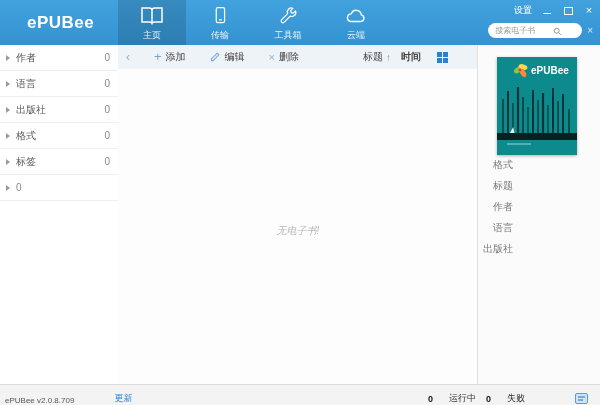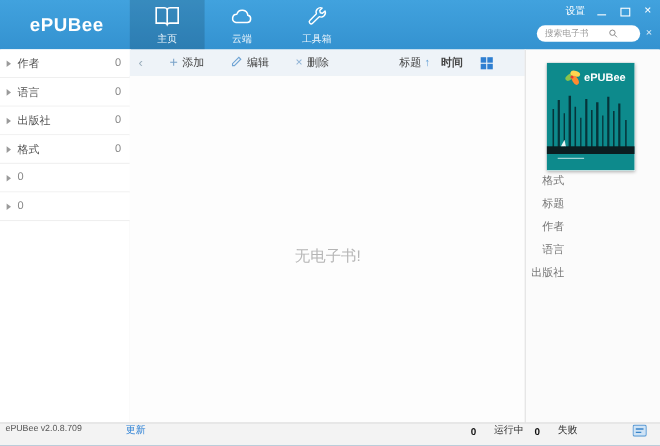--- a/index.html
+++ b/index.html
@@ -56,33 +56,33 @@
   .sort-btn{display:flex;align-items:center;gap:3px;cursor:pointer;}
   .sort-up{color:#5b9bd5;font-size:10px;}
   .sort-time{margin-left:10px;cursor:pointer;font-weight:bold;}
   .grid-icon{width:11px;height:11px;display:grid;grid-template-columns:5px 5px;
     grid-template-rows:5px 5px;gap:1px;margin-left:16px;cursor:pointer;}
   .grid-icon span{background:#2f7fd1;}
   
   .main{position:absolute;left:118px;top:69px;right:122px;bottom:20px;
     background:#fdfdfd;}
   .empty-text{position:absolute;left:50%;top:155px;transform:translateX(-50%);
-    color:#b5b5b5;font-size:14px;white-space:nowrap;}
+    color:#b5b5b5;font-size:10px;white-space:nowrap;font-style:italic;}
   
   .detail{position:absolute;top:45px;right:0;width:122px;bottom:20px;
     background:#fbfbfb;border-left:1px solid #e0e0e0;}
   .cover{position:absolute;left:19px;top:12px;width:80px;height:98px;
     box-shadow:0 1px 3px rgba(0,0,0,.3);cursor:pointer;}
   .fields{position:absolute;top:109px;left:0;width:35px;}
   .field-label{font-size:10px;color:#777;text-align:right;height:21px;
     line-height:21px;}
   
   .statusbar{position:absolute;left:0;right:0;bottom:0;height:20px;
     background:#f3f3f3;border-top:1px solid #dcdcdc;display:flex;
-    align-items:flex-start;color:#444;}
+    align-items:flex-end;color:#444;}
   .version{margin-left:5px;font-size:8px;color:#555;}
   .update-link{margin-left:40px;color:#2a7fd4;font-size:9px;cursor:pointer;}
   .status-right{margin-left:auto;display:flex;align-items:center;
     margin-right:12px;font-size:9px;color:#333;}
   .count{font-weight:bold;color:#111;}
   .stat-label{margin-left:16px;}
   .gap-sm{margin-left:10px;}
   .task-icon{margin-left:50px;cursor:pointer;display:flex;}
 </style>
 </head>
@@ -98,33 +98,42 @@
         <span>
           <svg width="24" height="19" viewBox="0 0 24 19">
               <path d="M2 2h7.2c1.4 0 2.8.9 2.8 2 0-1.1 1.4-2 2.8-2H22v14h-7.6c-1.2 0-2.2.6-2.4 1.2-.2-.6-1.2-1.2-2.4-1.2H2z" fill="none" stroke="#fff" stroke-width="1.5"></path>
               <line x1="12" y1="4" x2="12" y2="17" stroke="#fff" stroke-width="1.5"></line>
             </svg>
         </span>
         <span class="nav-label">主页</span>
       </div>
       <div class="nav-item">
         <span>
+          <svg width="20" height="19" viewBox="0 0 24 22">
+              <rect x="7.5" y="1.5" width="10" height="18" rx="2" fill="none" stroke="#fff" stroke-width="1.5"></rect>
+              <line x1="10.8" y1="16.2" x2="14.2" y2="16.2" stroke="#fff" stroke-width="1.5"></line>
+            </svg>
+        </span>
+        <span class="nav-label">传输</span>
+      </div>
+      <div class="nav-item">
+        <span>
+          <svg width="20" height="19" viewBox="0 0 24 22">
+              <path d="M21 5.5a4.8 4.8 0 0 1-6.3 6.3L7.4 19a2.1 2.1 0 0 1-3-3l7.2-7.3A4.8 4.8 0 0 1 17.9 2.4l-2.7 2.7.6 2.4 2.4.6z" fill="none" stroke="#fff" stroke-width="1.5" stroke-linejoin="round"></path>
+            </svg>
+        </span>
+        <span class="nav-label">工具箱</span>
+      </div>
+      <div class="nav-item">
+        <span>
           <svg width="22" height="19" viewBox="0 0 24 20">
               <path d="M6 16.5h11.2a3.6 3.6 0 0 0 .6-7.1A5.6 5.6 0 0 0 6.9 8.2 4.2 4.2 0 0 0 6 16.5z" fill="none" stroke="#fff" stroke-width="1.5" stroke-linejoin="round"></path>
             </svg>
         </span>
         <span class="nav-label">云端</span>
-      </div>
-      <div class="nav-item">
-        <span>
-          <svg width="20" height="19" viewBox="0 0 24 22">
-              <path d="M21 5.5a4.8 4.8 0 0 1-6.3 6.3L7.4 19a2.1 2.1 0 0 1-3-3l7.2-7.3A4.8 4.8 0 0 1 17.9 2.4l-2.7 2.7.6 2.4 2.4.6z" fill="none" stroke="#fff" stroke-width="1.5" stroke-linejoin="round"></path>
-            </svg>
-        </span>
-        <span class="nav-label">工具箱</span>
       </div>
     </div>
 
     <div class="win-controls">
       <span class="settings-label">设置</span>
       <span class="ctrl">
           <span class="min-bar"></span>
         </span>
       <span class="ctrl">
           <span class="max-box"></span>
@@ -162,20 +171,21 @@
       <span class="side-label">出版社</span>
       <span class="side-count">0</span>
     </div>
     <div class="side-item">
       <span class="tri"></span>
       <span class="side-label">格式</span>
       <span class="side-count">0</span>
     </div>
     <div class="side-item">
       <span class="tri"></span>
+      <span class="side-label">标签</span>
       <span class="side-count">0</span>
     </div>
     <div class="side-item">
       <span class="tri"></span>
       <span class="side-count">0</span>
     </div>
   </div>
 
   <div class="toolbar">
     <span class="back">‹</span>

